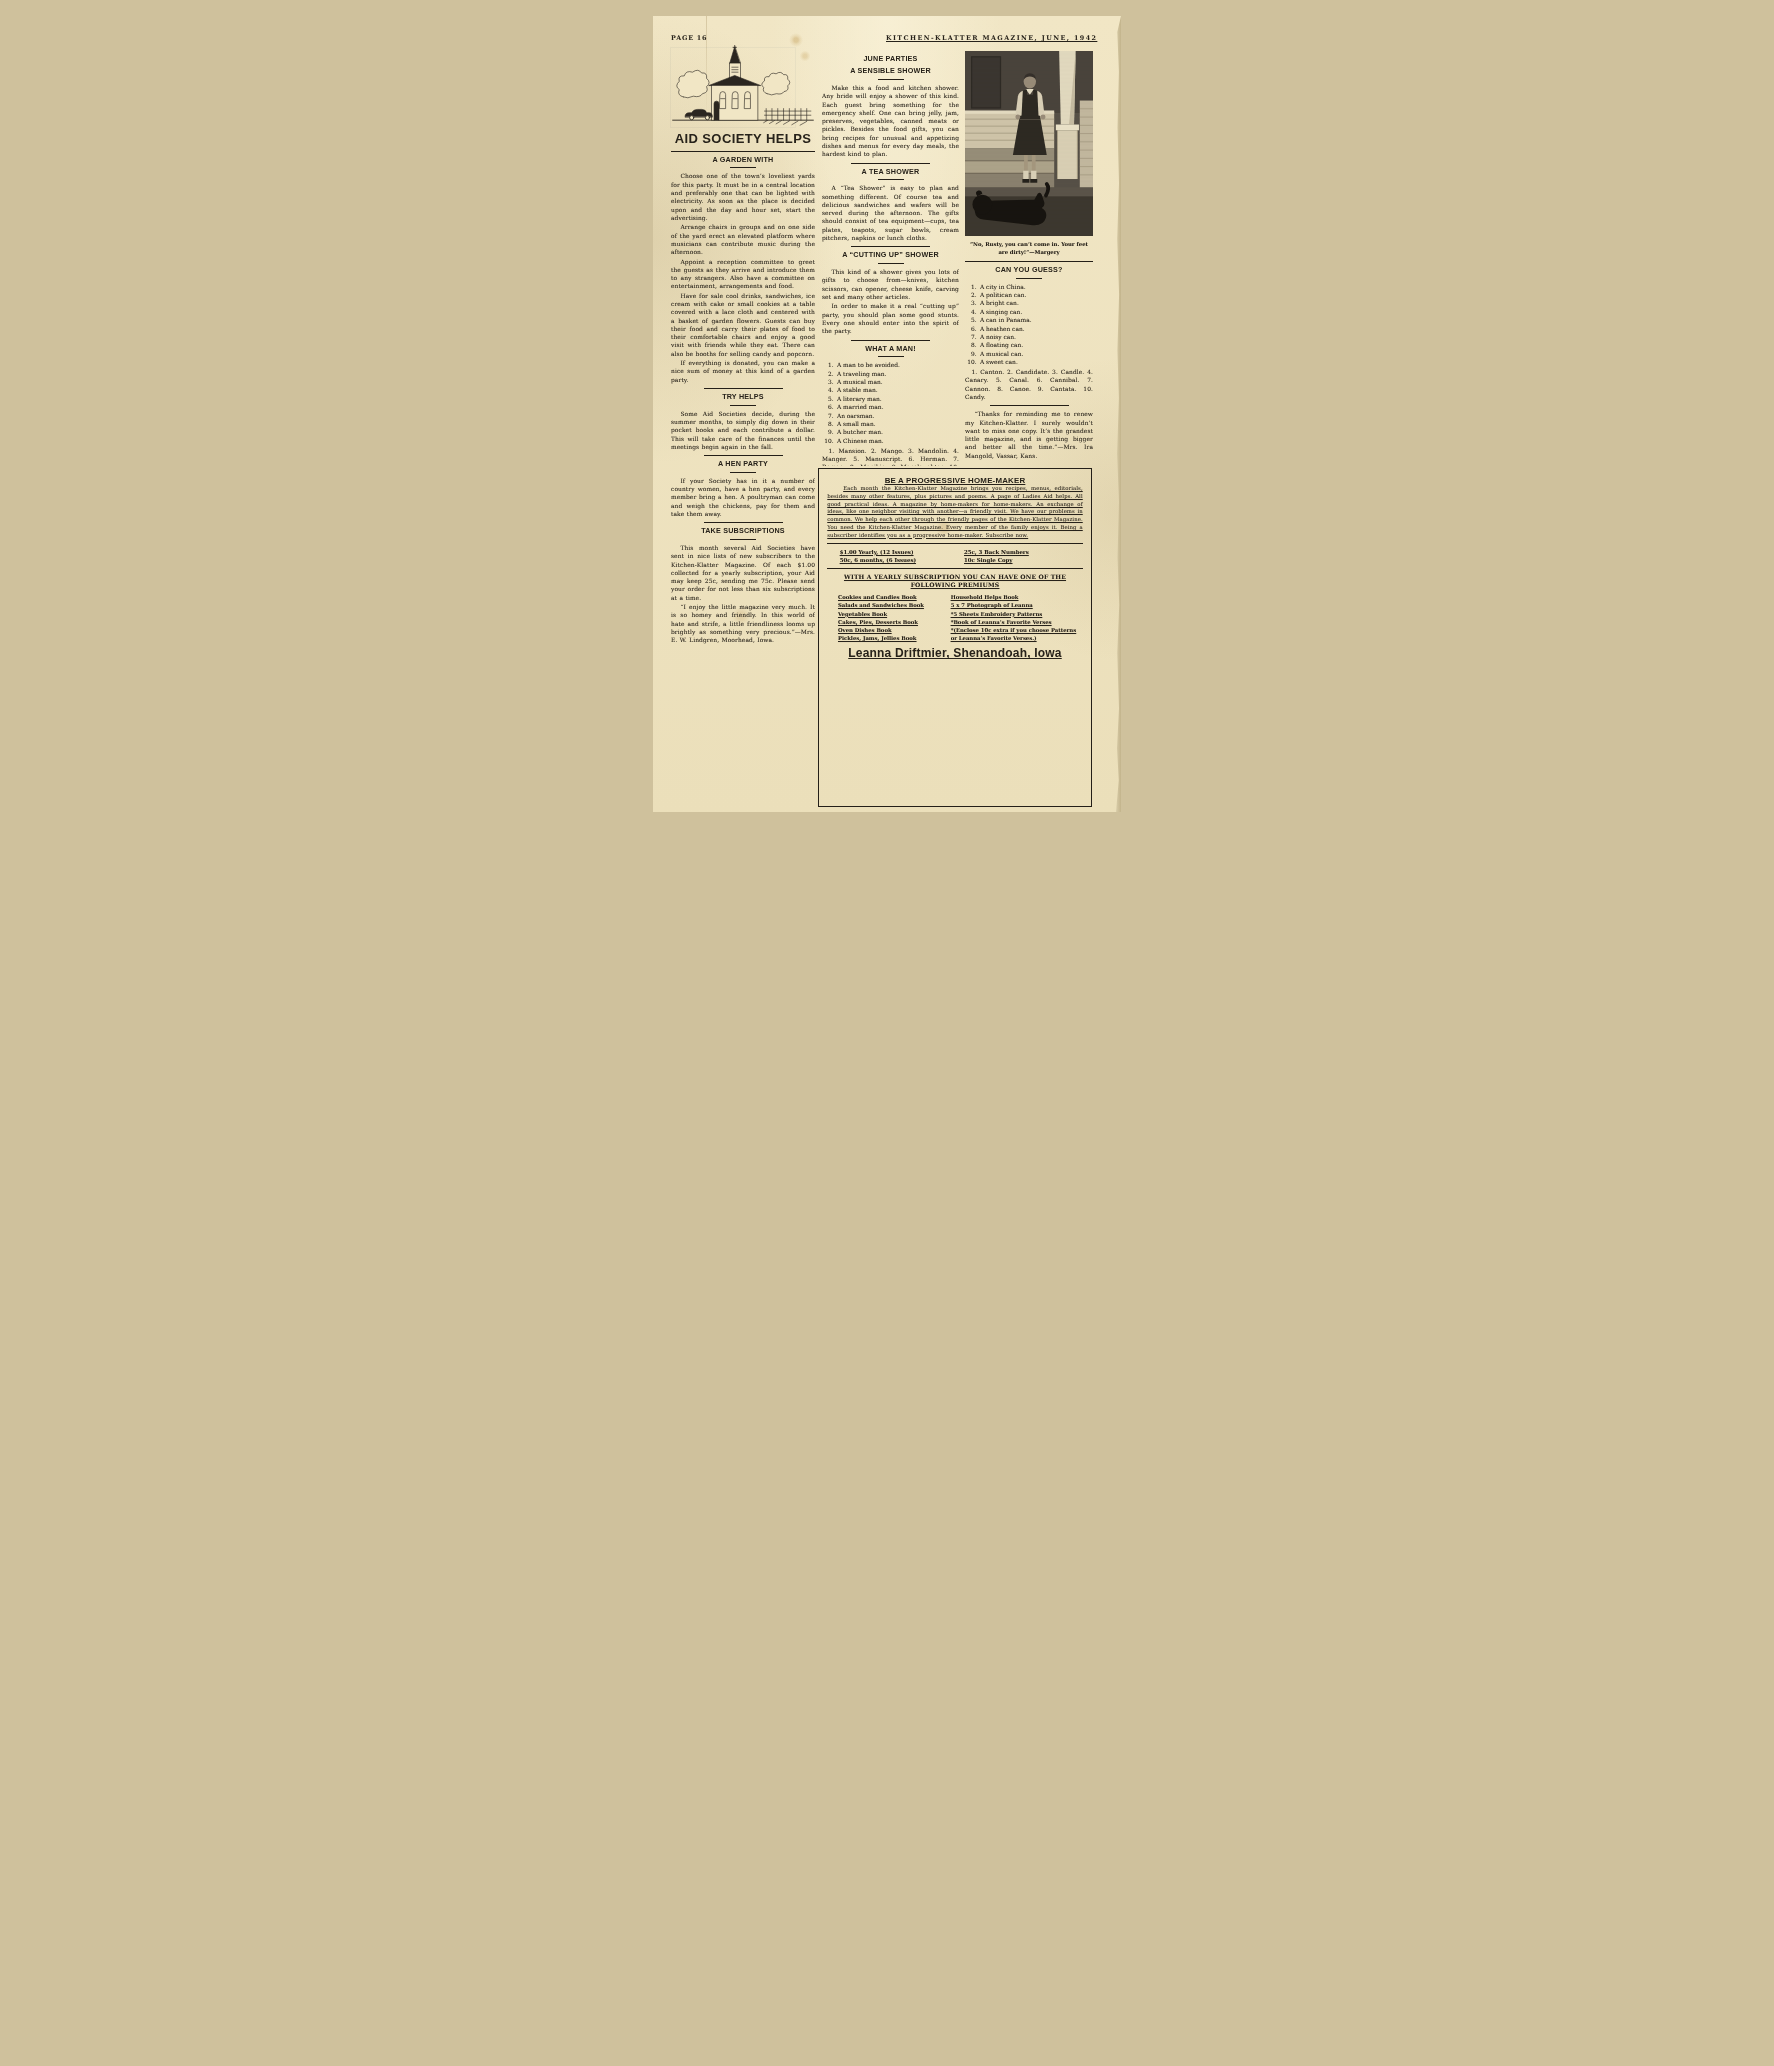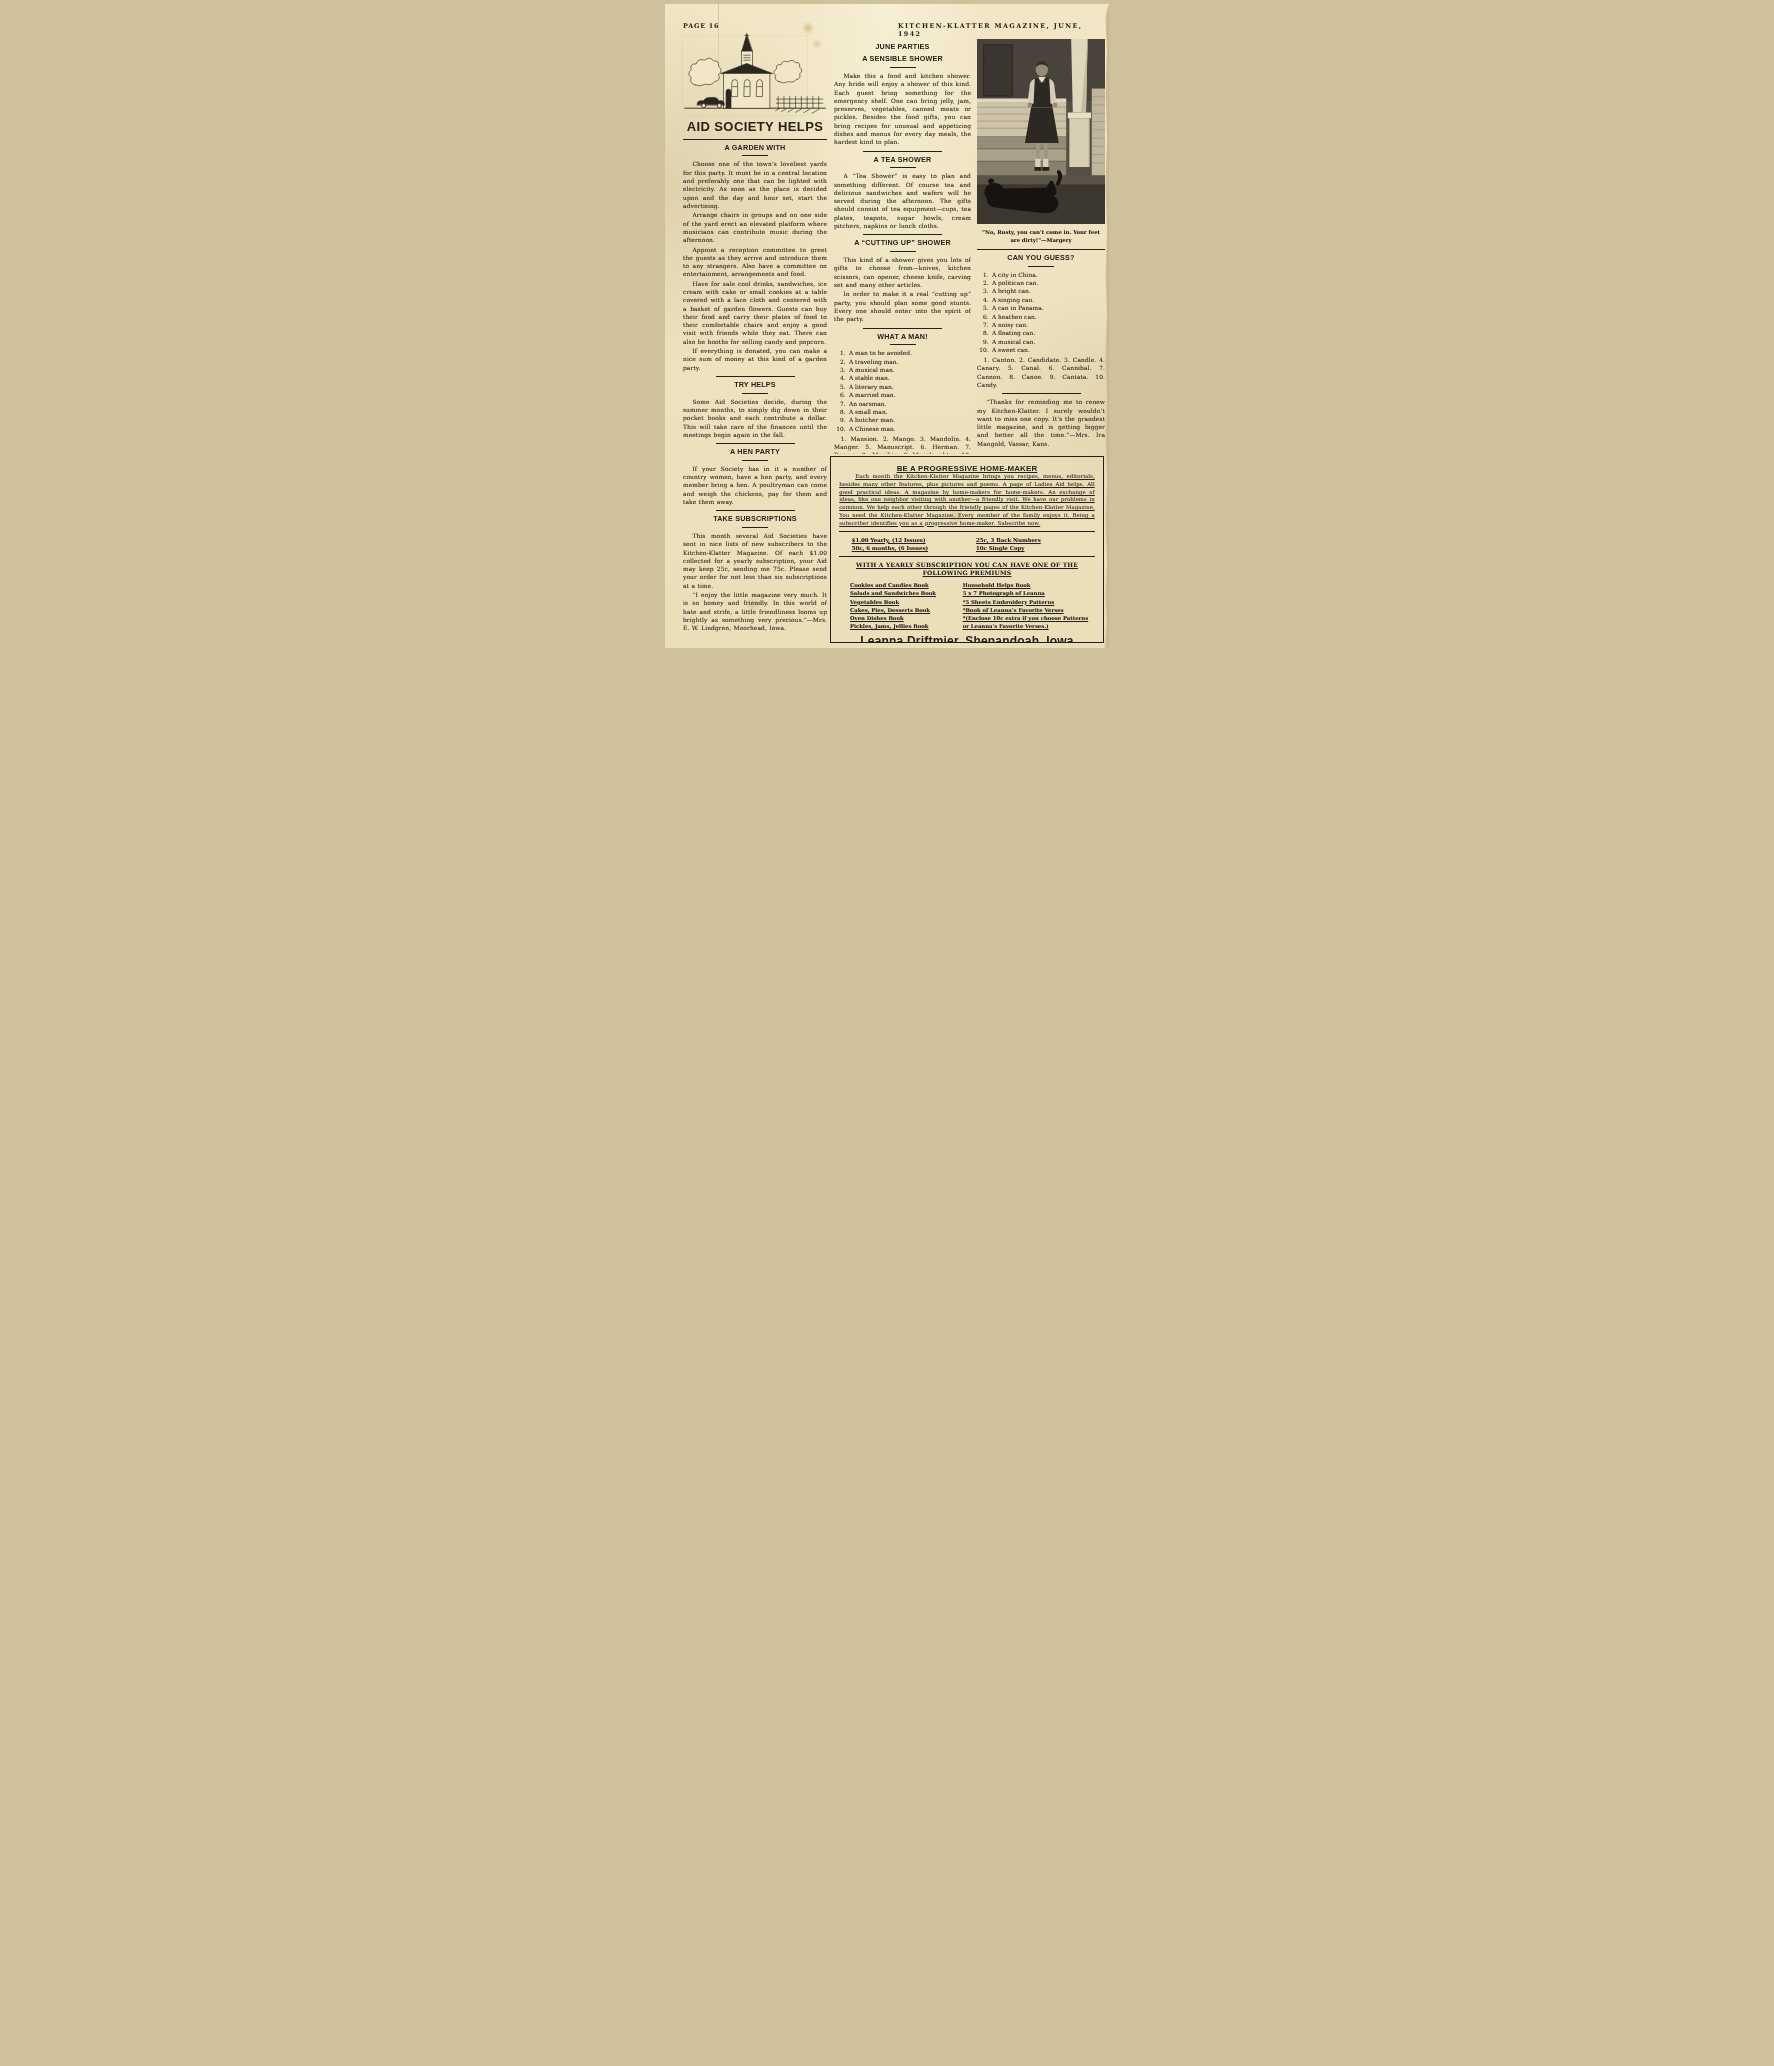--- a/index.html
+++ b/index.html
@@ -1,39 +1,39 @@
 <!DOCTYPE html>
 <html style="font-size:6.6px"><head>
 <meta charset="utf-8">
 <style>
   html,body{margin:0;padding:0;background:#cfc19c;}
   .page{
-    position:relative;width:444px;height:644px;margin:4px auto;
+    position:relative;width:444px;height:796px;margin:16px auto;
     background:
       radial-gradient(circle at 143px 24px, rgba(172,122,32,.28) 0 2.1px, rgba(172,122,32,.12) 4.1px, transparent 7px),
       radial-gradient(circle at 152px 40px, rgba(172,122,32,.20) 0 1.7px, transparent 5.4px),
       radial-gradient(circle at 427px 143px, rgba(160,112,40,.16) 0 3.7px, transparent 10px),
       radial-gradient(circle at 291px 512px, rgba(160,112,40,.18) 0 2.9px, transparent 8.3px),
       radial-gradient(circle at 88px 600px, rgba(160,112,40,.14) 0 3.3px, transparent 9px),
       radial-gradient(ellipse at 0% 28%, rgba(122,96,42,.14), transparent 28%),
       radial-gradient(ellipse at 100% 62%, rgba(122,96,42,.10), transparent 22%),
       radial-gradient(ellipse at 50% 0%, rgba(255,250,230,.45), transparent 35%),
       linear-gradient(#f1e6c5,#ebdfba);
-    overflow:hidden;color:#27221a;font-family:"DejaVu Serif",serif;
+    overflow:hidden;color:#27221a;font-family:"DejaVu Serif",serif;padding-left:24px;
   }
   .torn-edge{position:absolute;right:0;top:0;width:5px;height:100%;
     background:linear-gradient(to left,#c3b48c,#d9cda9);
     clip-path:polygon(100% 0,100% 100%,0 100%,55% 96%,20% 92%,60% 87%,25% 80%,65% 74%,30% 68%,60% 61%,22% 55%,58% 48%,28% 42%,62% 35%,24% 28%,60% 21%,30% 14%,58% 7%,26% 2%);
   }
   .crease{position:absolute;left:53px;top:0;width:1.2px;height:99px;
     background:linear-gradient(rgba(120,92,40,.22),rgba(120,92,40,0));filter:blur(0.5px);}
   .ghost{position:absolute;opacity:.06;filter:blur(0.6px);border:1.2px solid #5a6a78;}
   .hdr{position:absolute;top:18px;font-weight:bold;font-size:6.4px;letter-spacing:0.8px;}
   .hdr.pg{left:18px;}
-  .hdr.mast{left:233px;letter-spacing:1.4px;}
+  .hdr.mast{left:233px;letter-spacing:1.4px;text-decoration:underline;}
   .col{position:absolute;overflow:hidden;}
   .col-left{left:18px;top:28px;width:144px;height:613px;}
   .col-mid{left:169px;top:35px;width:137px;height:415px;}
   .col-right{left:312px;top:35px;width:128px;height:415px;}
   .headline{font-family:"Liberation Sans",sans-serif;font-weight:bold;text-align:center;
     letter-spacing:0.2px;font-size:7.2px;line-height:1.15;margin:4.1px 0 1.7px;}
   .headline.big{font-size:13px;letter-spacing:0.4px;}
   .rule{border:0;border-top:1.1px solid #241f18;margin:3.7px 0;}
   .rule.med{width:79px;margin:4.1px auto;}
   .rule.short{width:26px;border-top-width:1.2px;margin:3.3px auto 4.1px;}

